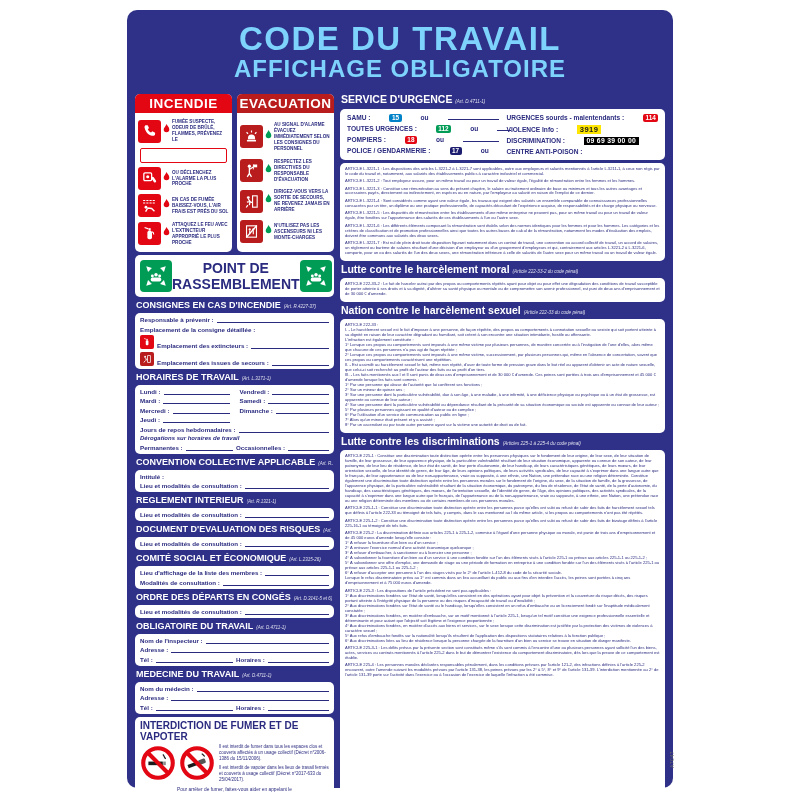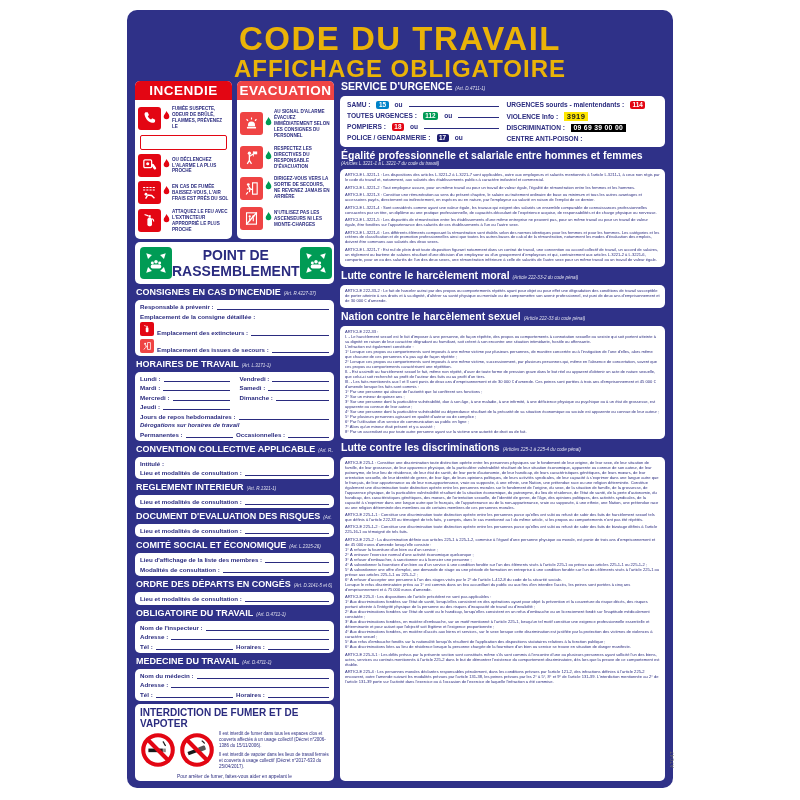--- a/index.html
+++ b/index.html
@@ -1,29 +1,29 @@
 <!DOCTYPE html>
 <html><head>
 <meta charset="utf-8">
 <style>
   html,body{margin:0;padding:0;}
   .canvas{position:relative;width:800px;height:800px;background:#ffffff;font-family:"Liberation Sans",sans-serif;overflow:hidden;}
   .poster{position:absolute;left:127px;top:10px;width:546px;height:778px;background:#2f3188;border-radius:10px;box-sizing:border-box;padding:4px 8px;}
-  .poster-title{text-align:center;color:#eab308;line-height:1;}
+  .poster-title{text-align:center;color:#7dd3fc;line-height:1;}
   .t1{font-size:33px;font-weight:900;letter-spacing:1.5px;margin-top:8px;}
   .t2{font-size:24px;font-weight:900;letter-spacing:1px;margin-top:2px;}
-  .columns{display:flex;gap:6px;margin-top:0;height:700px;}
+  .columns{display:flex;gap:6px;margin-top:13px;height:700px;}
   .col-left{width:199px;display:flex;flex-direction:column;gap:3px;overflow:hidden;}
   .col-right{flex:1;display:flex;flex-direction:column;gap:3px;overflow:hidden;min-width:0;}
   .panel{background:#fff;border-radius:5px;color:#2a2b7f;}
   
   .duo{display:flex;gap:5px;height:158px;flex:none;}
   .safety{flex:1;background:#fff;border-radius:5px;overflow:hidden;display:flex;flex-direction:column;}
   .safety-hdr{color:#fff;font-weight:900;font-size:13.5px;text-align:center;padding:2px 0;letter-spacing:.5px;}
-  .bg-red{background:#e30613;} .bg-green{background:#ef4444;text-align:center;}
+  .bg-red{background:#e30613;} .bg-green{background:#b91c1c;text-align:center;}
   .safety-body{flex:1;display:flex;flex-direction:column;justify-content:space-evenly;padding:2px 3px;}
   .s-item{display:flex;align-items:center;gap:2px;}
   .s-icon{width:23px;height:23px;border-radius:3px;flex:none;display:flex;align-items:center;justify-content:center;}
   .s-flame{flex:none;}
   .red-ink{color:#e30613;} .green-ink{color:#009b55;}
   .s-text{font-size:4.6px;font-weight:700;color:#2a2b7f;line-height:1.3;text-transform:uppercase;}
   .phone-box{height:13px;border:1.6px solid #e30613;border-radius:2px;margin:0 2px;background:#fff;}
   
   .rass{height:42px;flex:none;display:flex;align-items:center;justify-content:space-between;padding:0 5px;}
   .rass-label{flex:1;text-align:center;font-weight:900;font-size:14px;color:#2a2b7f;}
@@ -49,21 +49,21 @@
   .fumer-texts p{margin:0 0 3px;}
   .fumer-bottom{text-align:center;font-size:4.8px;color:#2a2b7f;margin-top:1px;}
   .fumer-num{font-size:9px;font-weight:900;}
   .fumer-note{font-size:4px;}
   
   .r-hdr{color:#fff;font-weight:800;font-size:10.5px;flex:none;padding:0 1px;line-height:1.1;}
   .r-hdr .inline-ref{font-size:4.6px;font-weight:400;font-style:italic;opacity:.85;}
   .r-subref{display:block;font-size:4.6px;font-weight:400;font-style:italic;opacity:.85;}
   .urgence{display:flex;gap:8px;padding:5px 7px;flex:none;}
   .ucol{flex:1;display:flex;flex-direction:column;justify-content:space-between;gap:3px;min-width:0;}
-  .urow{display:flex;align-items:center;gap:6px;font-size:6.6px;font-weight:700;color:#2a2b7f;white-space:nowrap;text-align:right;}
+  .urow{display:flex;align-items:center;gap:19px;font-size:6.6px;font-weight:700;color:#2a2b7f;white-space:nowrap;text-align:right;}
   .badge{color:#fff;font-weight:800;font-size:6.4px;padding:0.5px 2.5px;border-radius:2px;flex:none;}
   .b-blue{background:#0082c8;} .b-green{background:#009b55;} .b-red{background:#e30613;} .b-navy{background:#1d1d70;}
   .hl-yellow{background:#ffe600;color:#1a1a1a;font-weight:900;font-size:7.6px;padding:0 2.5px;letter-spacing:.5px;}
   .hl-black{background:#000;color:#fff;font-weight:900;font-size:6.8px;padding:0.5px 2.5px;letter-spacing:.3px;}
   .uline{flex:1;border-bottom:0.8px solid #2a2b7f;height:4px;min-width:14px;}
   .legal{padding:3px 5px;font-size:4.1px;line-height:1.22;color:#2a2b7f;overflow:hidden;flex:none;}
   .legal p{margin:0 0 2.5px;}
   .pre{white-space:pre-line;}
   .lg-egalite{max-height:113px;}
   .lg-moral{max-height:31px;}
@@ -520,24 +520,20 @@
             <div class="urow">
               <span>DISCRIMINATION :</span>
               <span class="hl-black">09 69 39 00 00</span>
             </div>
             <div class="urow">
               <span>CENTRE ANTI-POISON :</span>
             </div>
           </div>
         </div>
 
-        <div class="r-hdr">
-          <span>Égalité professionnelle et salariale entre hommes et femmes</span>
-          <span class="r-subref">(Articles L.3221-1 à L.3221-7 du code du travail)</span>
-        </div>
         <div class="panel legal lg-egalite">
           <p>ARTICLE L.3221-1 : Les dispositions des articles L.3221-2 à L.3221-7 sont applicables, outre aux employeurs et salariés mentionnés à l'article L.3211-1, à ceux non régis par le code du travail et, notamment, aux salariés des établissements publics à caractère industriel et commercial.</p>
           <p>ARTICLE L.3221-2 : Tout employeur assure, pour un même travail ou pour un travail de valeur égale, l'égalité de rémunération entre les femmes et les hommes.</p>
           <p>ARTICLE L.3221-3 : Constitue une rémunération au sens du présent chapitre, le salaire ou traitement ordinaire de base ou minimum et tous les autres avantages et accessoires payés, directement ou indirectement, en espèces ou en nature, par l'employeur au salarié en raison de l'emploi de ce dernier.</p>
           <p>ARTICLE L.3221-4 : Sont considérés comme ayant une valeur égale, les travaux qui exigent des salariés un ensemble comparable de connaissances professionnelles consacrées par un titre, un diplôme ou une pratique professionnelle, de capacités découlant de l'expérience acquise, de responsabilités et de charge physique ou nerveuse.</p>
           <p>ARTICLE L.3221-5 : Les disparités de rémunération entre les établissements d'une même entreprise ne peuvent pas, pour un même travail ou pour un travail de valeur égale, être fondées sur l'appartenance des salariés de ces établissements à l'un ou l'autre sexe.</p>
           <p>ARTICLE L.3221-6 : Les différents éléments composant la rémunération sont établis selon des normes identiques pour les femmes et pour les hommes. Les catégories et les critères de classification et de promotion professionnelles ainsi que toutes les autres bases de calcul de la rémunération, notamment les modes d'évaluation des emplois, doivent être communs aux salariés des deux sexes.</p>
           <p>ARTICLE L.3221-7 : Est nul de plein droit toute disposition figurant notamment dans un contrat de travail, une convention ou accord collectif de travail, un accord de salaires, un règlement ou barème de salaires résultant d'une décision d'un employeur ou d'un groupement d'employeurs et qui, contrairement aux articles L.3221-2 à L.3221-6, comporte, pour un ou des salariés de l'un des deux sexes, une rémunération inférieure à celle de salariés de l'autre sexe pour un même travail ou un travail de valeur égale.</p>
         </div>
 

